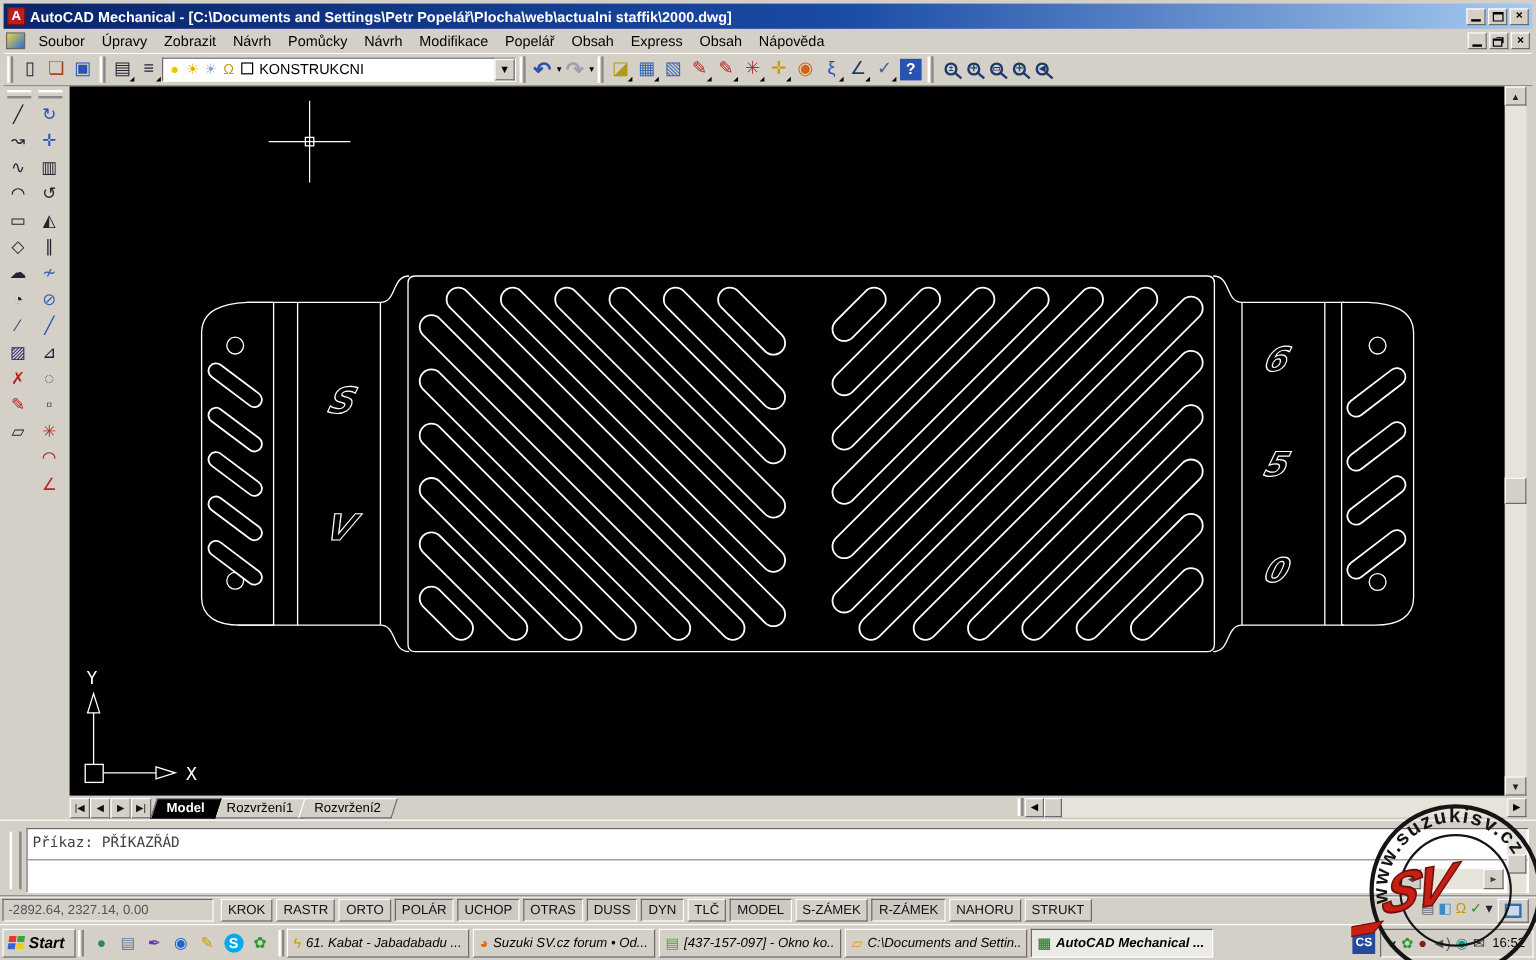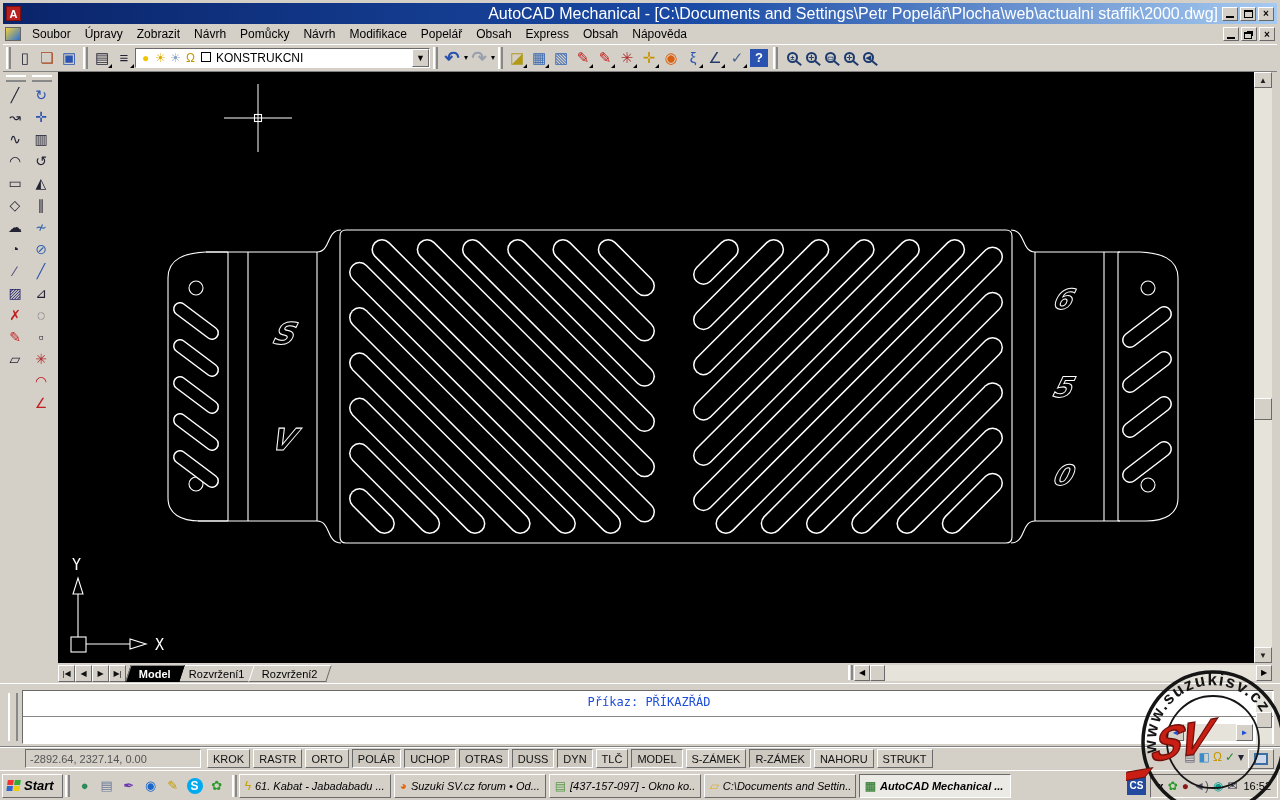--- a/index.html
+++ b/index.html
@@ -10,21 +10,21 @@
   
   .raised { border:1px solid; border-color:#fff #6a6a6a #6a6a6a #fff; background:#d4d0c8; }
   .sunken { border:1px solid; border-color:#6a6a6a #fff #fff #6a6a6a; background:#d4d0c8; }
 
   
   .titlebar { position:absolute; left:3px; top:3px; width:1274px; height:21px;
     background:linear-gradient(90deg,#0a246a,#1a4ba6 55%,#a6caf0); display:flex; align-items:center;
     padding:0 3px; }
   .app-icon { width:15px; height:15px; background:#b91f1f; color:#fff; font:bold 11px/15px "Liberation Sans",sans-serif;
     text-align:center; margin-right:4px; flex:none; border:1px solid #7d0f0f; }
-  .title-text { color:#fff; font-size:16px; font-weight:normal; white-space:nowrap; overflow:hidden; flex:1;text-align:right; }
+  .title-text { color:#fff; font-size:12px; font-weight:bold; white-space:nowrap; overflow:hidden; flex:1; }
   .winbtns { display:flex; gap:2px; margin-left:4px; }
   .wbtn { width:16px; height:14px; display:flex; align-items:center; justify-content:center;
     font:bold 10px "Liberation Sans",sans-serif; color:#000; }
   .g-min { display:inline-block; width:8px; height:2px; background:#000; margin-top:7px; }
   .g-max { display:inline-block; width:9px; height:8px; border:1px solid #000; border-top-width:2px; }
   .g-rest { display:inline-block; width:8px; height:7px; border:1px solid #000; border-top-width:2px; box-shadow:2px -2px 0 -1px #000; margin:2px 2px 0 0;}
 
   
   .menubar { position:absolute; left:3px; top:24px; width:1274px; height:20px; display:flex; align-items:center; }
   .mdi-icon { width:16px; height:14px; margin:0 4px 0 2px; background:linear-gradient(135deg,#f3d13a,#2a6fd6); border:1px solid #666; flex:none;}
@@ -77,34 +77,34 @@
   .hscroll .track { flex:1; height:16px; background:#e6e3db; }
   .hthumb { width:15px; height:16px; }
 
   
   .cmdwin { position:absolute; left:0; top:683px; width:1280px; height:63px; background:#d4d0c8;
     border-top:1px solid #fff; padding-top:4px; }
   .cmdgrip { position:absolute; left:8px; top:9px; width:10px; height:48px;
     border-left:2px solid #fff; border-right:2px solid #888; }
   .cmdbox { position:absolute; left:22px; top:6px; width:1252px; height:54px; background:#fff;
     border:1px solid; border-color:#6a6a6a #fff #fff #6a6a6a;
-    font:12px "DejaVu Sans Mono", monospace; color:#1d4ed8;text-align:center; }
+    font:12px "DejaVu Sans Mono", monospace; color:#404040; }
   .cmdline1 { padding:4px 2px 3px 4px; border-bottom:1px solid #888; height:26px; }
   .cmdline2 { padding:5px 2px 2px 4px; }
   .cmd-vscroll { position:absolute; right:1px; top:1px; width:16px; height:52px; background:#e6e3db; }
   .cmd-vthumb { position:absolute; left:0; top:20px; width:16px; height:16px; }
   .cmd-hscroll { position:absolute; right:20px; bottom:2px; width:86px; height:17px; display:flex; background:#e6e3db;}
   .cmd-hscroll .sbtnh { width:17px; height:17px; display:flex; align-items:center; justify-content:center; font-size:8px;}
   .cmd-hscroll .track { flex:1; }
 
   
   .statusbar { position:absolute; left:0; top:746px; width:1280px; height:24px; display:flex; align-items:center;
     border-top:1px solid #808080; box-shadow:inset 0 1px 0 #fff; padding-left:2px; }
   .coords { width:176px; height:19px; font-size:11px; color:#555; padding:3px 4px; margin-right:6px;
-    border:1px solid; border-color:#6a6a6a #fff #fff #6a6a6a;margin-left:23px; }
+    border:1px solid; border-color:#6a6a6a #fff #fff #6a6a6a; }
   .stbtn { height:19px; font-size:11px; color:#111; padding:3px 5px; margin-right:3px; white-space:nowrap; }
   .stbtn.pressed { border-color:#6a6a6a #fff #fff #6a6a6a; background:#cdc9c1; }
   .st-icons { position:absolute; right:36px; top:3px; display:flex; align-items:center; gap:3px; font-size:12px; }
   .cleanbtn { position:absolute; right:6px; top:2px; width:26px; height:20px; display:flex; align-items:center; justify-content:center; }
   .cleanbtn i { width:14px; height:12px; border:2px solid #3a6ea5; background:#cfd8ea; display:block; }
 
   
   .taskbar { position:absolute; left:0; top:770px; width:1280px; height:30px; background:#d4d0c8;
     border-top:1px solid #fff; display:flex; align-items:center; padding:0 2px; }
   .startbtn { height:24px; display:flex; align-items:center; gap:3px; padding:0 8px 0 4px; font:bold italic 13px "Liberation Sans",sans-serif; }

